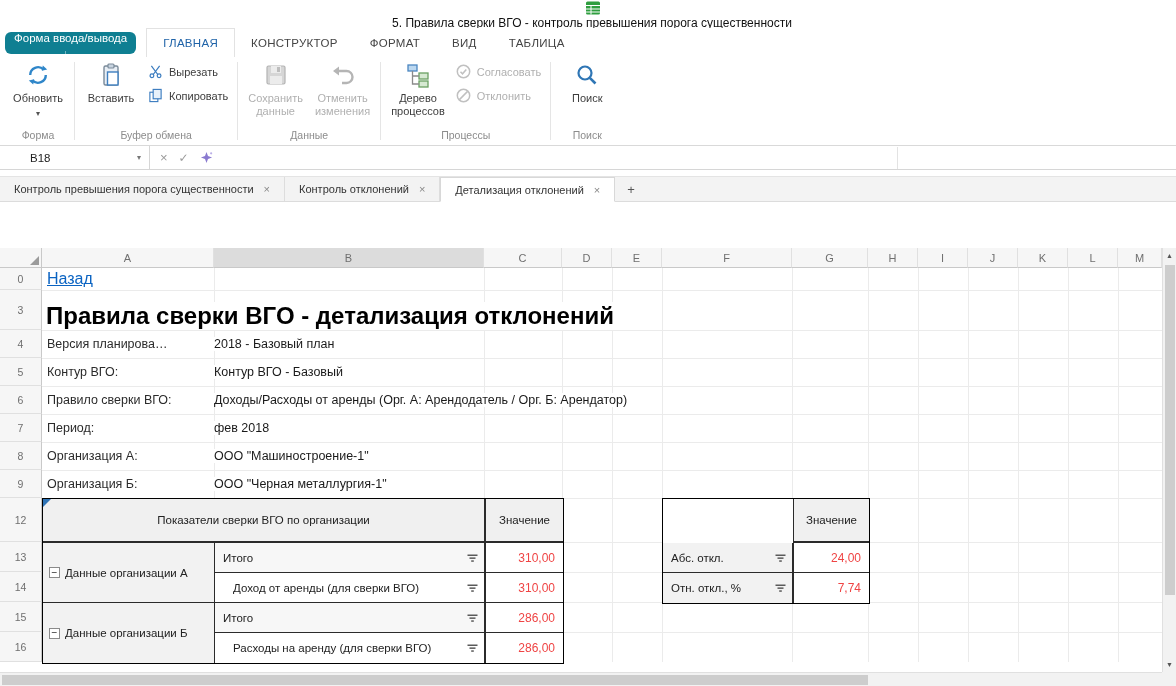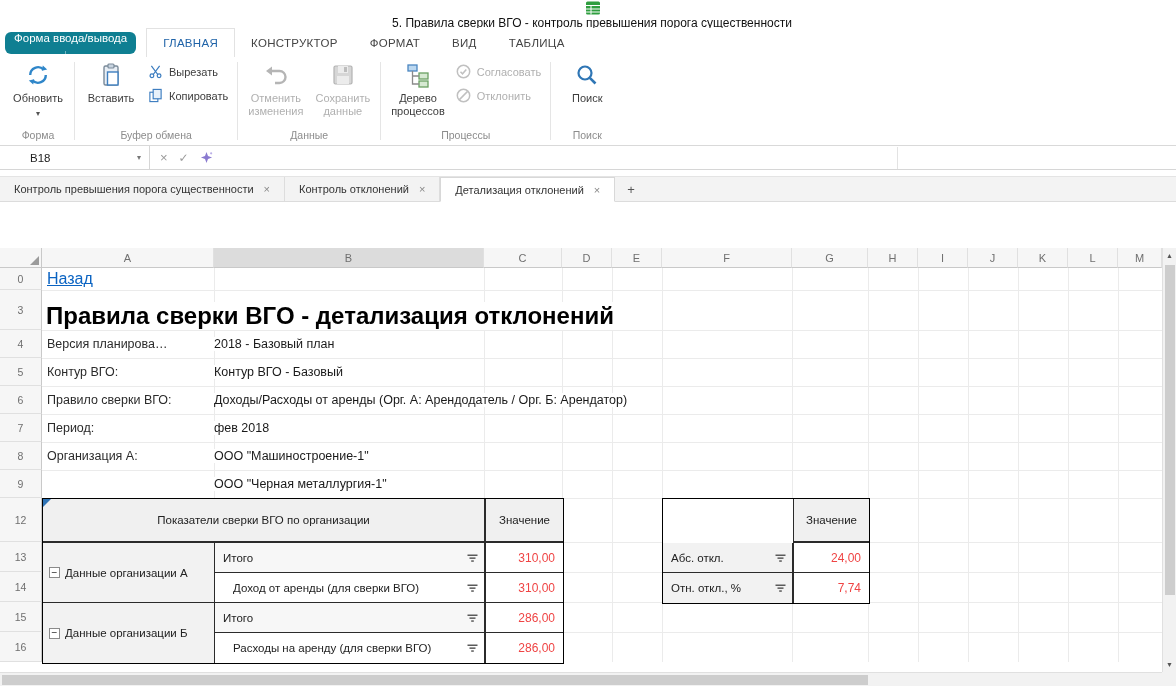--- a/index.html
+++ b/index.html
@@ -183,35 +183,35 @@
       </div>
       <div class="rlabel">Буфер обмена</div>
     </div>
 
     <div class="rsep"></div>
 
     <div class="rgroup">
       <div class="rbody">
         <div class="bigbtn disabled">
           <svg width="26" height="26" viewBox="0 0 26 26">
-              <path d="M8 9h8.5a6 6 0 0 1 0 12h-4.5" fill="none" stroke="#b5b5b5" stroke-width="2.4"></path>
-              <polygon points="9,4.5 9,13.5 3,9" fill="#b5b5b5"></polygon>
-            </svg>
-          <span>Отменить</span>
-          <span style="margin-top:-4px;">изменения</span>
-        </div>
-        <div class="bigbtn disabled">
-          <svg width="26" height="26" viewBox="0 0 26 26">
               <rect x="4" y="4" width="18" height="18" rx="1.5" fill="#d6d6d6" stroke="#b3b3b3" stroke-width="1.2"></rect>
               <rect x="8" y="4" width="10" height="7" fill="#ececec"></rect>
               <rect x="14" y="5" width="3" height="5" fill="#bdbdbd"></rect>
               <rect x="7" y="14" width="12" height="8" fill="#ececec"></rect>
             </svg>
           <span>Сохранить</span>
           <span style="margin-top:-4px;">данные</span>
+        </div>
+        <div class="bigbtn disabled">
+          <svg width="26" height="26" viewBox="0 0 26 26">
+              <path d="M8 9h8.5a6 6 0 0 1 0 12h-4.5" fill="none" stroke="#b5b5b5" stroke-width="2.4"></path>
+              <polygon points="9,4.5 9,13.5 3,9" fill="#b5b5b5"></polygon>
+            </svg>
+          <span>Отменить</span>
+          <span style="margin-top:-4px;">изменения</span>
         </div>
       </div>
       <div class="rlabel">Данные</div>
     </div>
 
     <div class="rsep"></div>
 
     <div class="rgroup">
       <div class="rbody">
         <div class="bigbtn">
@@ -375,20 +375,21 @@
         <span>Доходы/Расходы от аренды (Орг. А: Арендодатель / Орг. Б: Арендатор)</span>
       </div>
     <div class="cell info-label" style="grid-column:2;grid-row:7;">Период:</div>
     <div class="cell info-value" style="grid-column:3 / span 6;grid-row:7;">
         <span>фев 2018</span>
       </div>
     <div class="cell info-label" style="grid-column:2;grid-row:8;">Организация А:</div>
     <div class="cell info-value" style="grid-column:3 / span 6;grid-row:8;">
         <span>ООО "Машиностроение-1"</span>
       </div>
+    <div class="cell info-label" style="grid-column:2;grid-row:9;">Организация Б:</div>
     <div class="cell info-value" style="grid-column:3 / span 6;grid-row:9;">
         <span>ООО "Черная металлургия-1"</span>
       </div>
   </div>
 
   <div class="dtable ltable">
     <div class="tc th" style="grid-column:1 / span 2;grid-row:1;">
       <span class="tl-tri"></span>
       <span>Показатели сверки ВГО по организации</span>
     </div>

